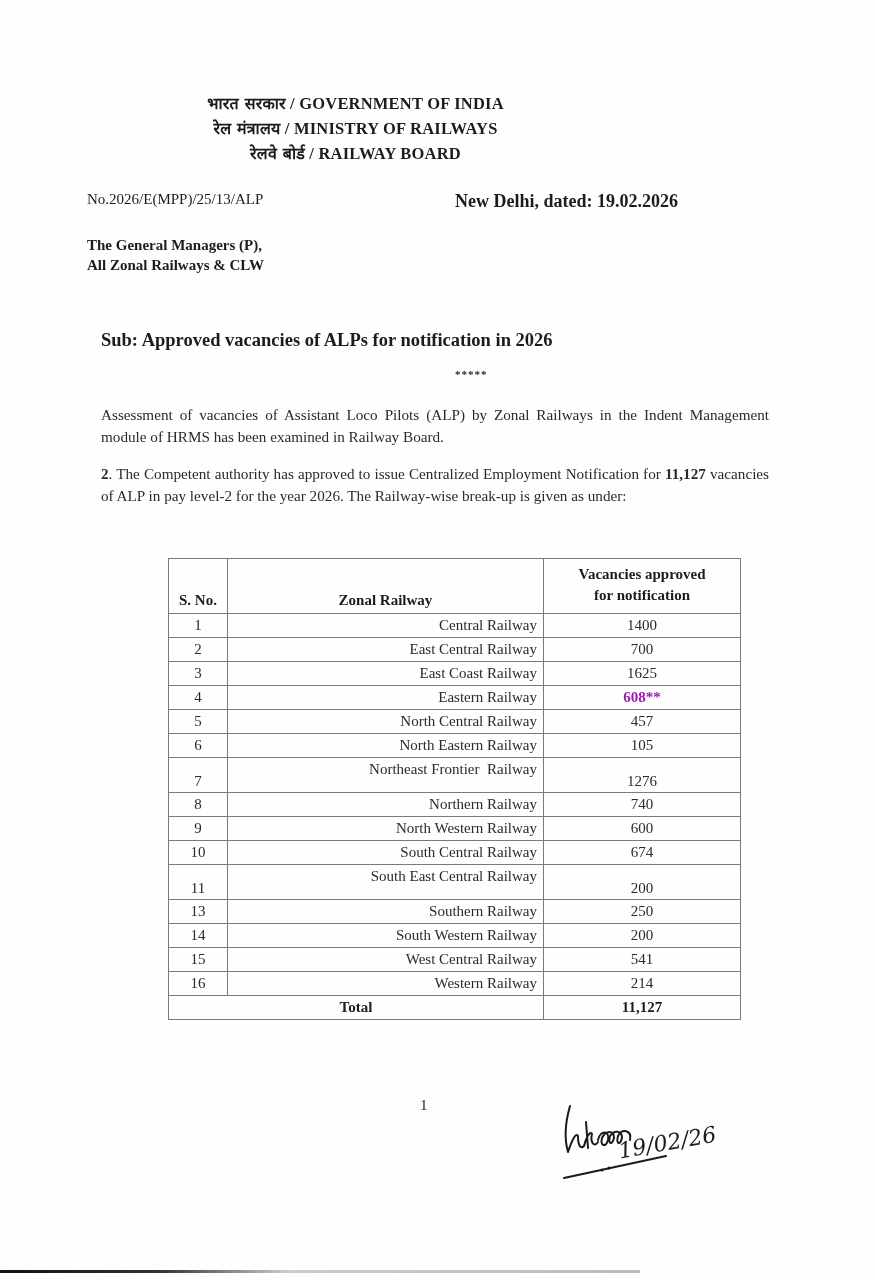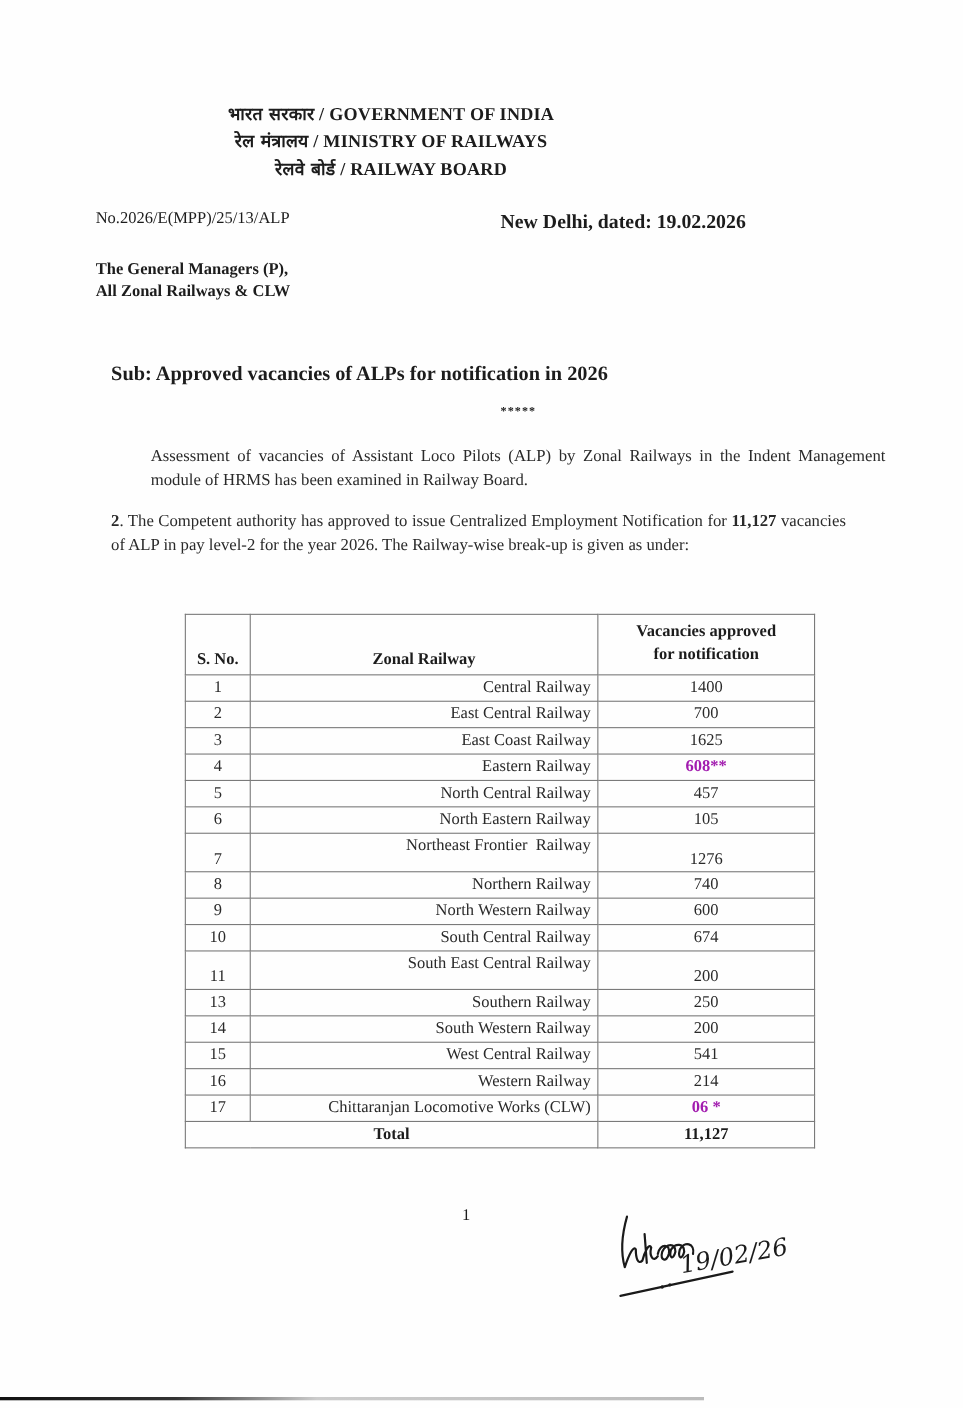--- a/index.html
+++ b/index.html
@@ -10,21 +10,21 @@
   .abs { position: absolute; }
   .hdr { left: 0; width: 711px; text-align: center; font-weight: bold; font-size: 16.5px; letter-spacing: 0.2px; }
   .hdr .hi { font-family: "DejaVu Sans", sans-serif; font-weight: bold; font-size: 16px; }
   .bold { font-weight: bold; }
   .ref { left: 87px; top: 191px; font-size: 15px; font-weight: normal; }
   .date { left: 455px; top: 191px; font-size: 18px; font-weight: bold; }
   .addr { left: 87px; top: 235px; font-size: 15px; font-weight: bold; line-height: 20px; }
   .subj { left: 101px; top: 330px; font-size: 18.5px; font-weight: bold; }
   .stars { left: 455px; top: 368px; font-size: 11px; font-weight: bold; letter-spacing: 1px; }
   .para { left: 101px; width: 668px; font-size: 15.2px; line-height: 22px; text-align: justify; color: #2a2a2a; }
-  .p1 { top: 404px; margin-left: 36px; }
+  .p1 { top: 404px; }
   .p2 { top: 463px; }
   table.vac {
     position: absolute; left: 168px; top: 558px; width: 573px; border-collapse: collapse;
     font-size: 15px; color: #2a2a2a;
   }
   table.vac td, table.vac th { border: 1px solid #7a7a7a; padding: 0 6px; }
   table.vac th { font-weight: bold; height: 48px; vertical-align: bottom; padding-bottom: 4px; color: #1c1c1c; }
   table.vac th.c3 { vertical-align: middle; line-height: 21px; padding-top: 2px; }
   .c1 { width: 46px; text-align: center; }
   .c2 { width: 303px; text-align: right; }
@@ -149,25 +149,20 @@
     <tr class="r">
       <td class="c1">15</td>
       <td class="c2">West Central Railway</td>
       <td class="c3">541</td>
     </tr>
     <tr class="r">
       <td class="c1">16</td>
       <td class="c2">Western Railway</td>
       <td class="c3">214</td>
     </tr>
-    <tr class="r">
-      <td class="c1">17</td>
-      <td class="c2">Chittaranjan Locomotive Works (CLW)</td>
-      <td class="c3 emph">06 *</td>
-    </tr>
     <tr class="tot">
       <td colspan="2">Total</td>
       <td class="c3">11,127</td>
     </tr>
   </tbody>
 </table>
 
 <div class="abs pageno">1</div>
 
 <div class="abs sig">

